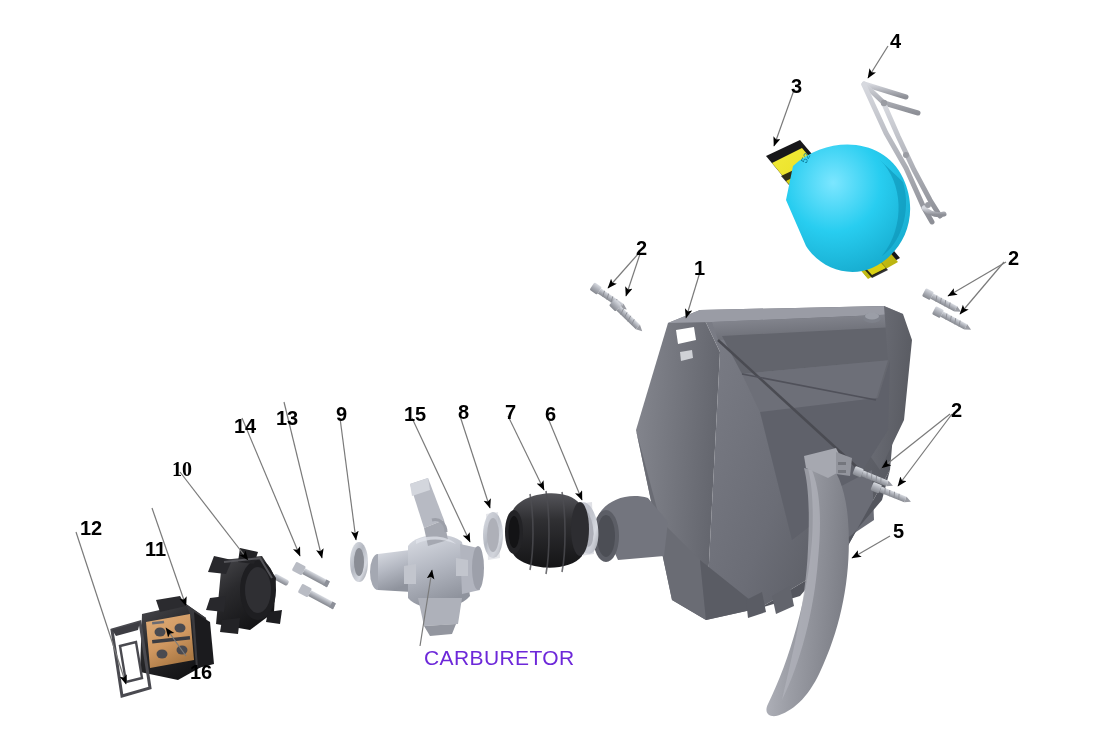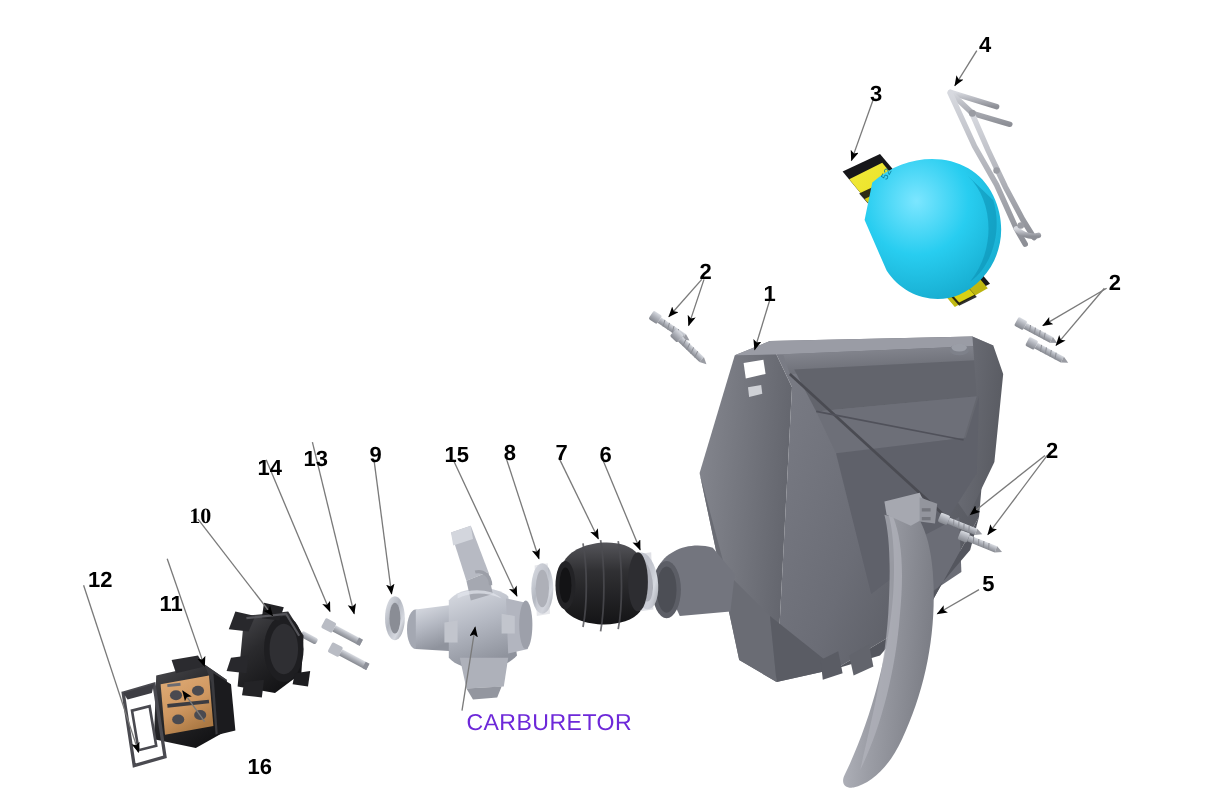--- a/index.html
+++ b/index.html
@@ -447,17 +447,17 @@
   <div class="callout" style="left:545px; top:404px;">6</div>
   <div class="callout" style="left:505px; top:402px;">7</div>
   <div class="callout" style="left:458px; top:402px;">8</div>
   <div class="callout" style="left:336px; top:404px;">9</div>
   <div class="callout" style="left:172px; top:459px;font-family:Liberation Serif, serif;">10</div>
   <div class="callout" style="left:145px; top:494px;margin-top:45px;">11</div>
   <div class="callout" style="left:80px; top:518px;">12</div>
   <div class="callout" style="left:276px; top:408px;">13</div>
   <div class="callout" style="left:234px; top:416px;">14</div>
   <div class="callout" style="left:404px; top:404px;">15</div>
-  <div class="callout" style="left:190px; top:688px;margin-left:35px;">16</div>
+  <div class="callout" style="left:190px; top:662px;">16</div>
 
   <div class="note" style="left:424px; top:645px;"><span>CARBURETOR</span><br></div>
 
 </div>
 
 </body></html>

